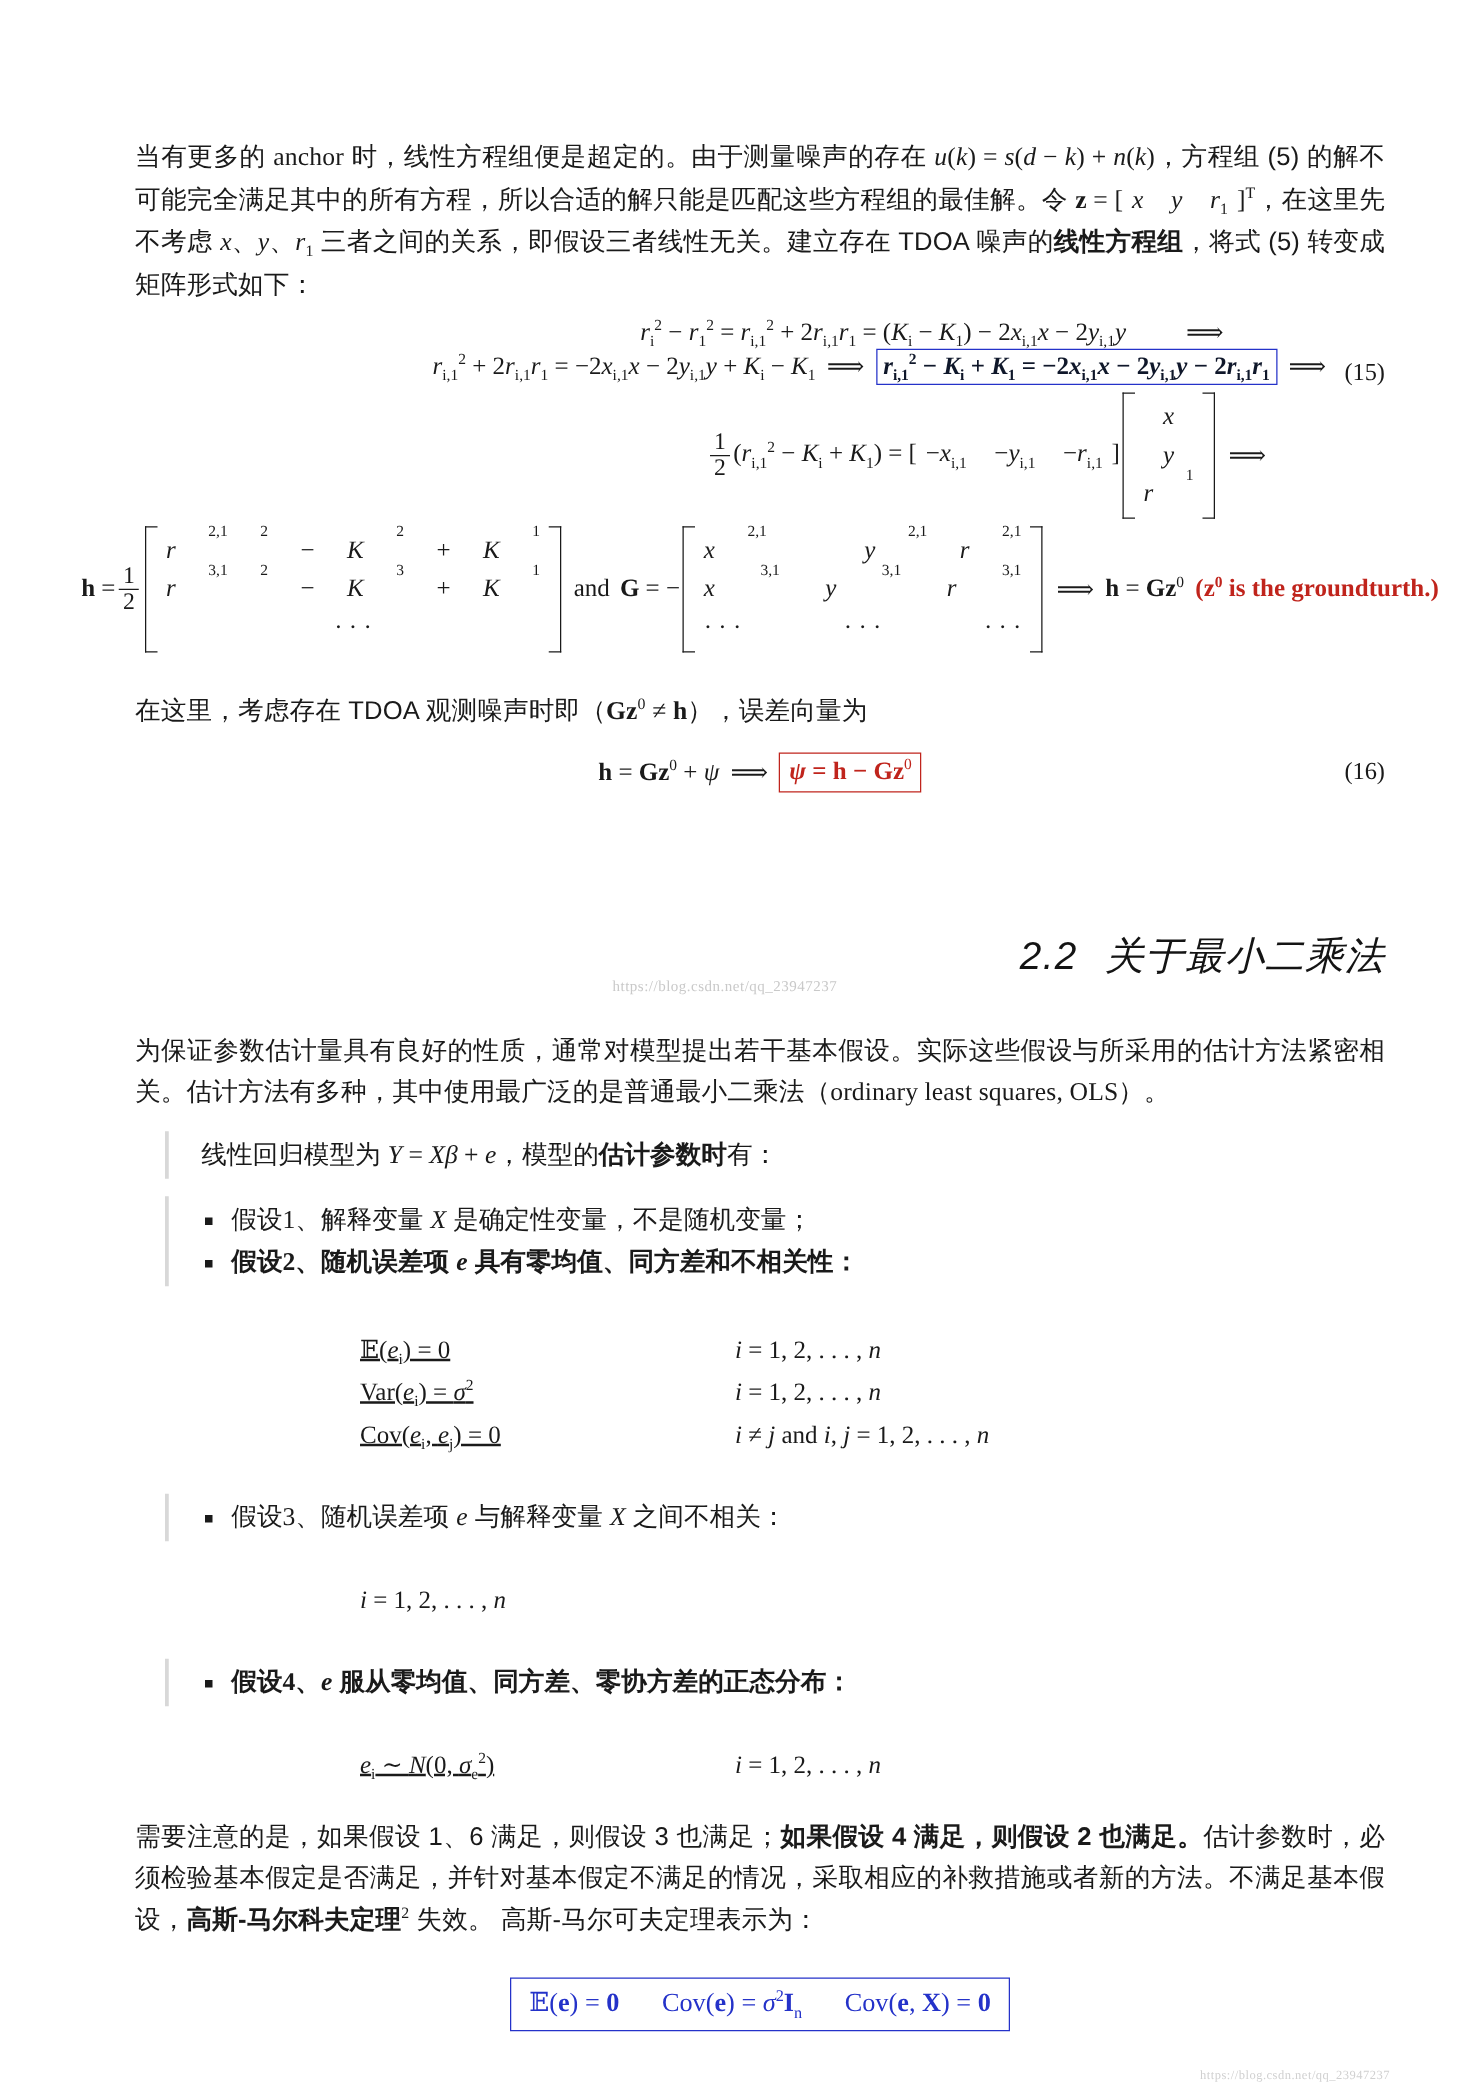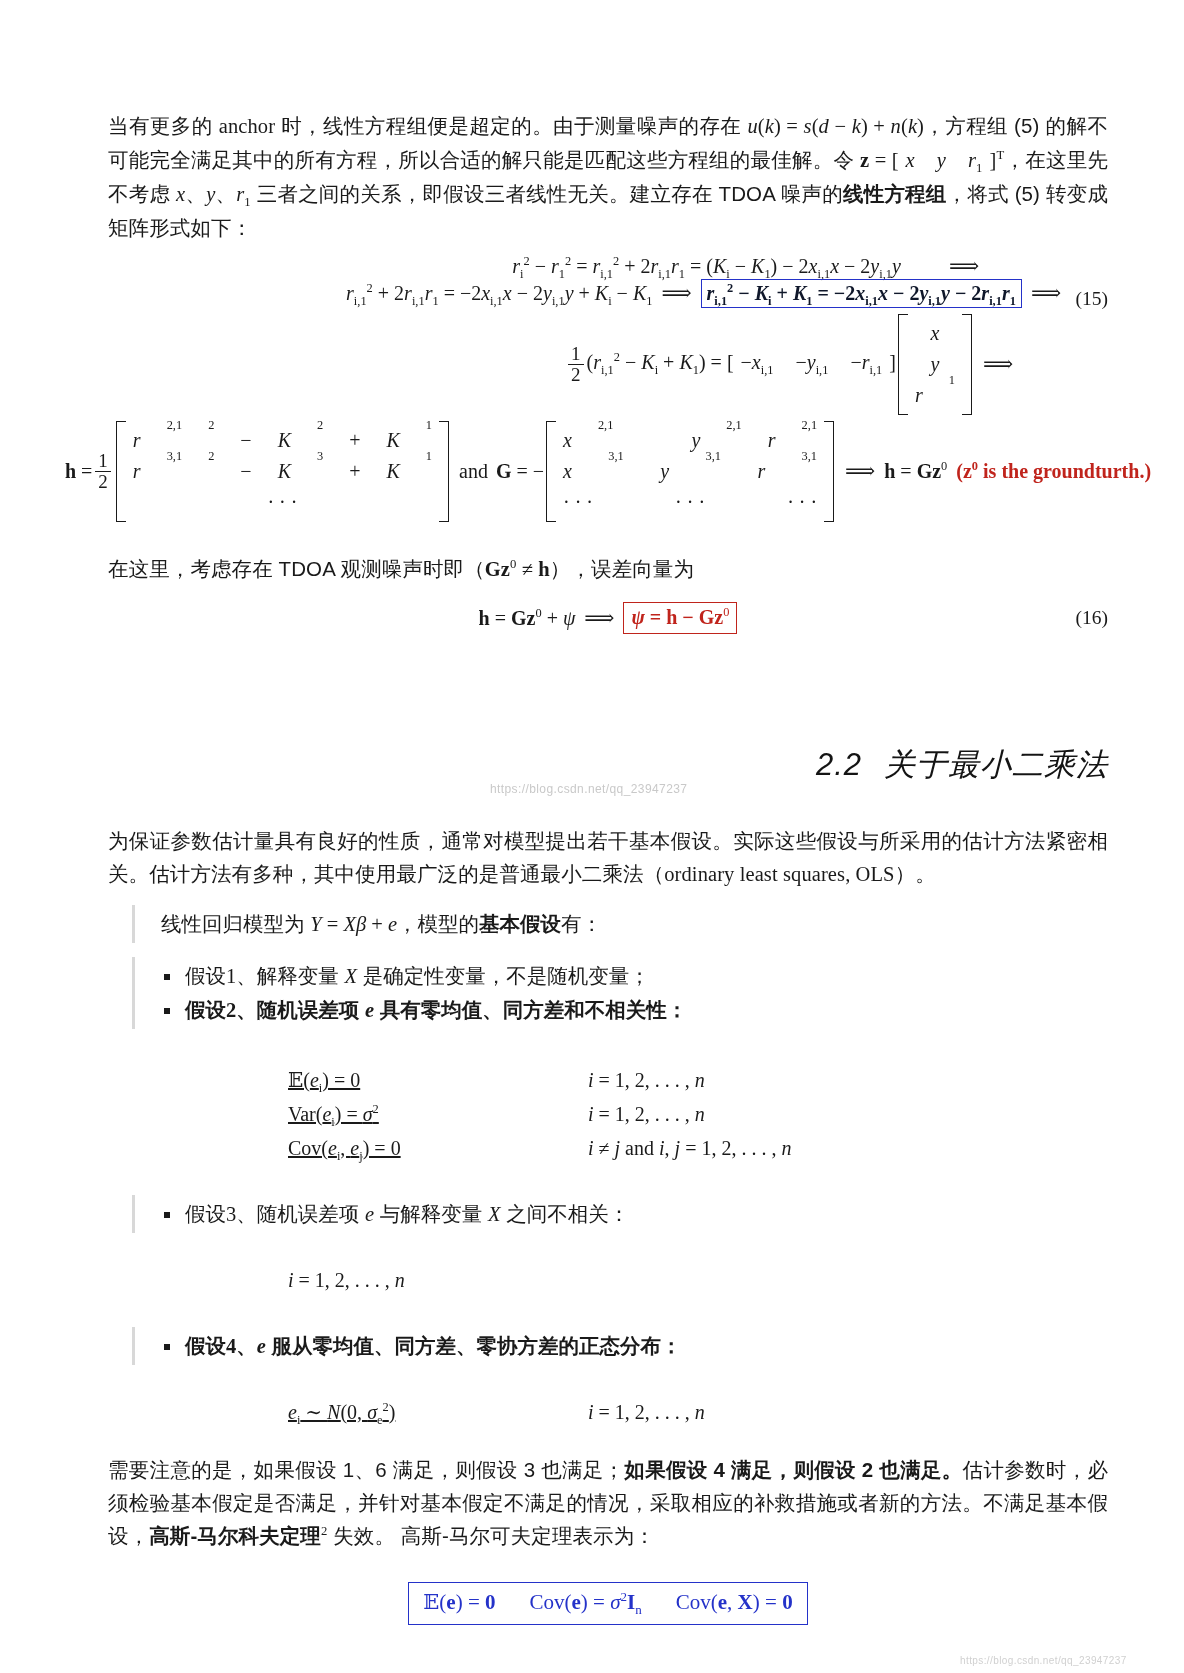--- a/index.html
+++ b/index.html
@@ -198,21 +198,21 @@
     font-size: 21px;
     padding: 7px 14px 9px 14px;
     white-space: nowrap;
   }
   .final-box .gap { display: inline-block; width: 34px; }
 
   
   .watermark {
     position: absolute;
     color: #c9c9c9;
-    font-family: Liberation Sans, sans-serif;
+    font-family: Liberation Serif, serif;
     font-size: 12px;
     letter-spacing: 0.4px;
     white-space: nowrap;
     pointer-events: none;
   }
   .watermark.wm1 { left: 490px; top: 782px; }
   .watermark.corner {
     left: 960px;
     top: 1655px;
     font-size: 10px;
@@ -331,21 +331,21 @@
       <span class="boxed-red"><span class="mi" style="font-weight:bold;">ψ</span> <span class="mb">=</span> <span class="mb">h</span> <span class="mb">−</span> <span class="mb">G</span><span class="mb">z</span><sup class="pw">0</sup></span>
       <span class="eqnum">(16)</span>
     </div>
   </div>
 
   <h2 class="section-title" style="margin-top:110px;"><span>2.2</span><span class="sp-lg"></span><span>关于最小二乘法</span></h2>
 
   <p class="para cjk" style="margin-top:38px;"><span>为保证参数估计量具有良好的性质，通常对模型提出若干基本假设。实际这些假设与所采用的估计方法紧密相关。</span><span>估计方法有多种，其中使用最广泛的是普通最小二乘法（</span><span class="mr">ordinary least squares, OLS</span><span>）。</span></p>
 
   <div class="quote cjk">
-    <span>线性回归模型为 </span><span class="mr"><span class="mi">Y</span> = <span class="mi">X</span><span class="mi">β</span> + <span class="mi">e</span></span><span>，模型的</span><b>基本假设</b><span>有：</span>
+    <span>线性回归模型为 </span><span class="mr"><span class="mi">Y</span> = <span class="mi">X</span><span class="mi">β</span> + <span class="mi">e</span></span><span>，模型的</span><b>估计参数时</b><span>有：</span>
   </div>
 
   <div class="quote" style="margin-top:14px;">
     <ul class="bullets">
       <li class="cjk"><span>假设<span class="mr">1</span>、解释变量 <span class="mi">X</span> 是确定性变量，不是随机变量；</span></li>
       <li class="cjk" style="font-weight:bold;"><span>假设<span class="mr" style="font-weight:bold;">2</span>、随机误差项 <span class="mi" style="font-weight:bold;">e</span> 具有零均值、同方差和不相关性：</span></li>
     </ul>
   </div>
 
   <div class="mathgroup" style="margin-top:34px;">

